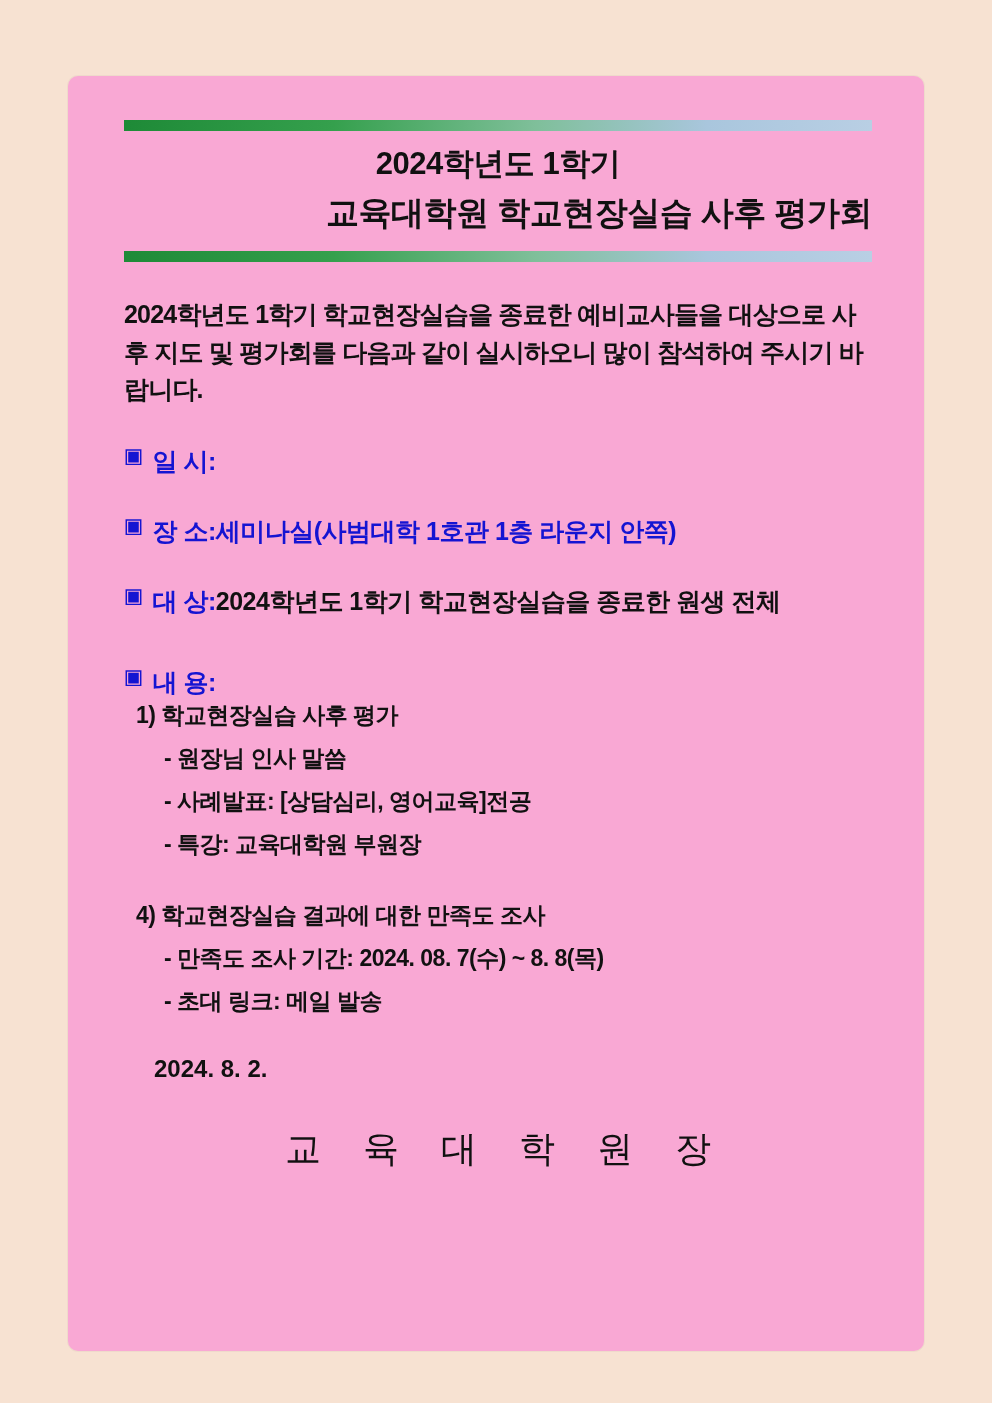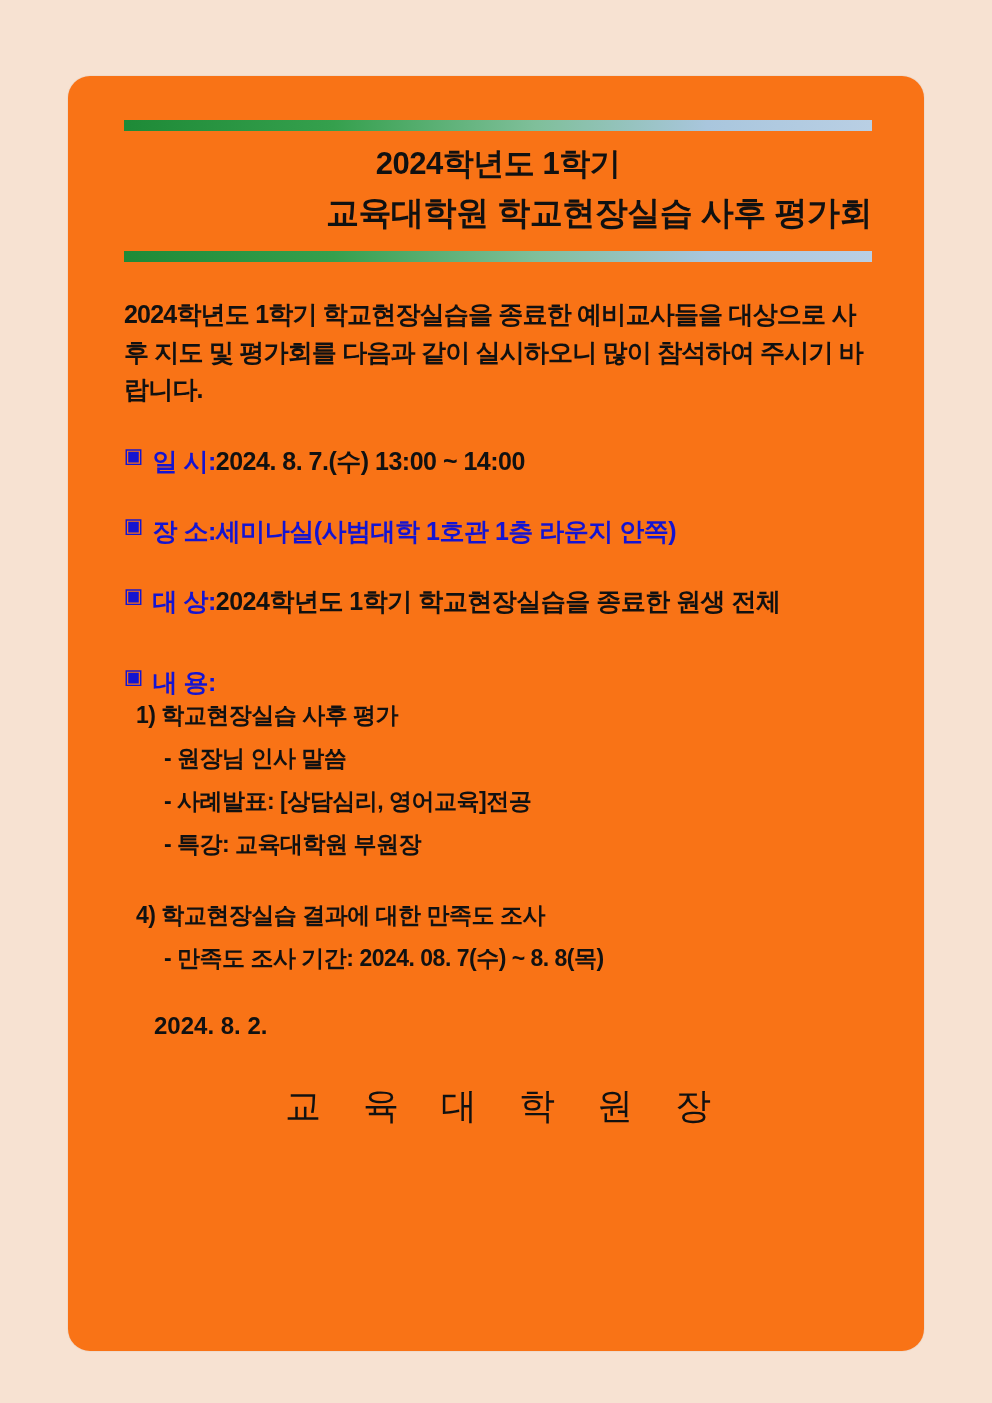--- a/index.html
+++ b/index.html
@@ -12,22 +12,22 @@
     background: #f7e2d2;
     font-family: "Liberation Sans", sans-serif;
     overflow: hidden;
   }
   .page {
     position: absolute;
     left: 68px;
     top: 76px;
     width: 856px;
     height: 1275px;
-    background: #f97316;
-    border-radius: 22px;
+    background: #f9a8d4;
+    border-radius: 10px;
     box-shadow: 0 0 0 1px rgba(0,0,0,0.03);
   }
   .inner {
     position: absolute;
     left: 56px;
     top: 44px;
     right: 52px;
   }
   .rule {
     height: 11px;
@@ -141,21 +141,20 @@
       <div class="title-line l2">교육대학원 학교현장실습 사후 평가회</div>
     </div>
 
     <div class="rule bottom"></div>
 
     <div class="intro">2024학년도 1학기 학교현장실습을 종료한 예비교사들을 대상으로 사후 지도 및 평가회를 다음과 같이 실시하오니 많이 참석하여 주시기 바랍니다.</div>
 
     <div class="item">
       <span class="bullet">▣</span>
       <span class="label">일 시:</span>
-      <span class="value">2024. 8. 7.(수) 13:00 ~ 14:00</span>
     </div>
 
     <div class="item blue-all">
       <span class="bullet">▣</span>
       <span class="label">장 소:</span>
       <span class="value">세미나실(사범대학 1호관 1층 라운지 안쪽)</span>
     </div>
 
     <div class="item">
       <span class="bullet">▣</span>
@@ -168,18 +167,19 @@
       <span class="label">내 용:</span>
     </div>
 
     <div class="sub">1) 학교현장실습 사후 평가</div>
     <div class="dash">- 원장님 인사 말씀</div>
     <div class="dash">- 사례발표: [상담심리, 영어교육]전공</div>
     <div class="dash">- 특강: 교육대학원 부원장</div>
 
     <div class="sub group2">4) 학교현장실습 결과에 대한 만족도 조사</div>
     <div class="dash">- 만족도 조사 기간: 2024. 08. 7(수) ~ 8. 8(목)</div>
+    <div class="dash">- 초대 링크: 메일 발송</div>
 
     <div class="date-line">2024. 8. 2.</div>
     <div class="signature">교 육 대 학 원 장</div>
 
   </div>
 </div>
 
 </body></html>

